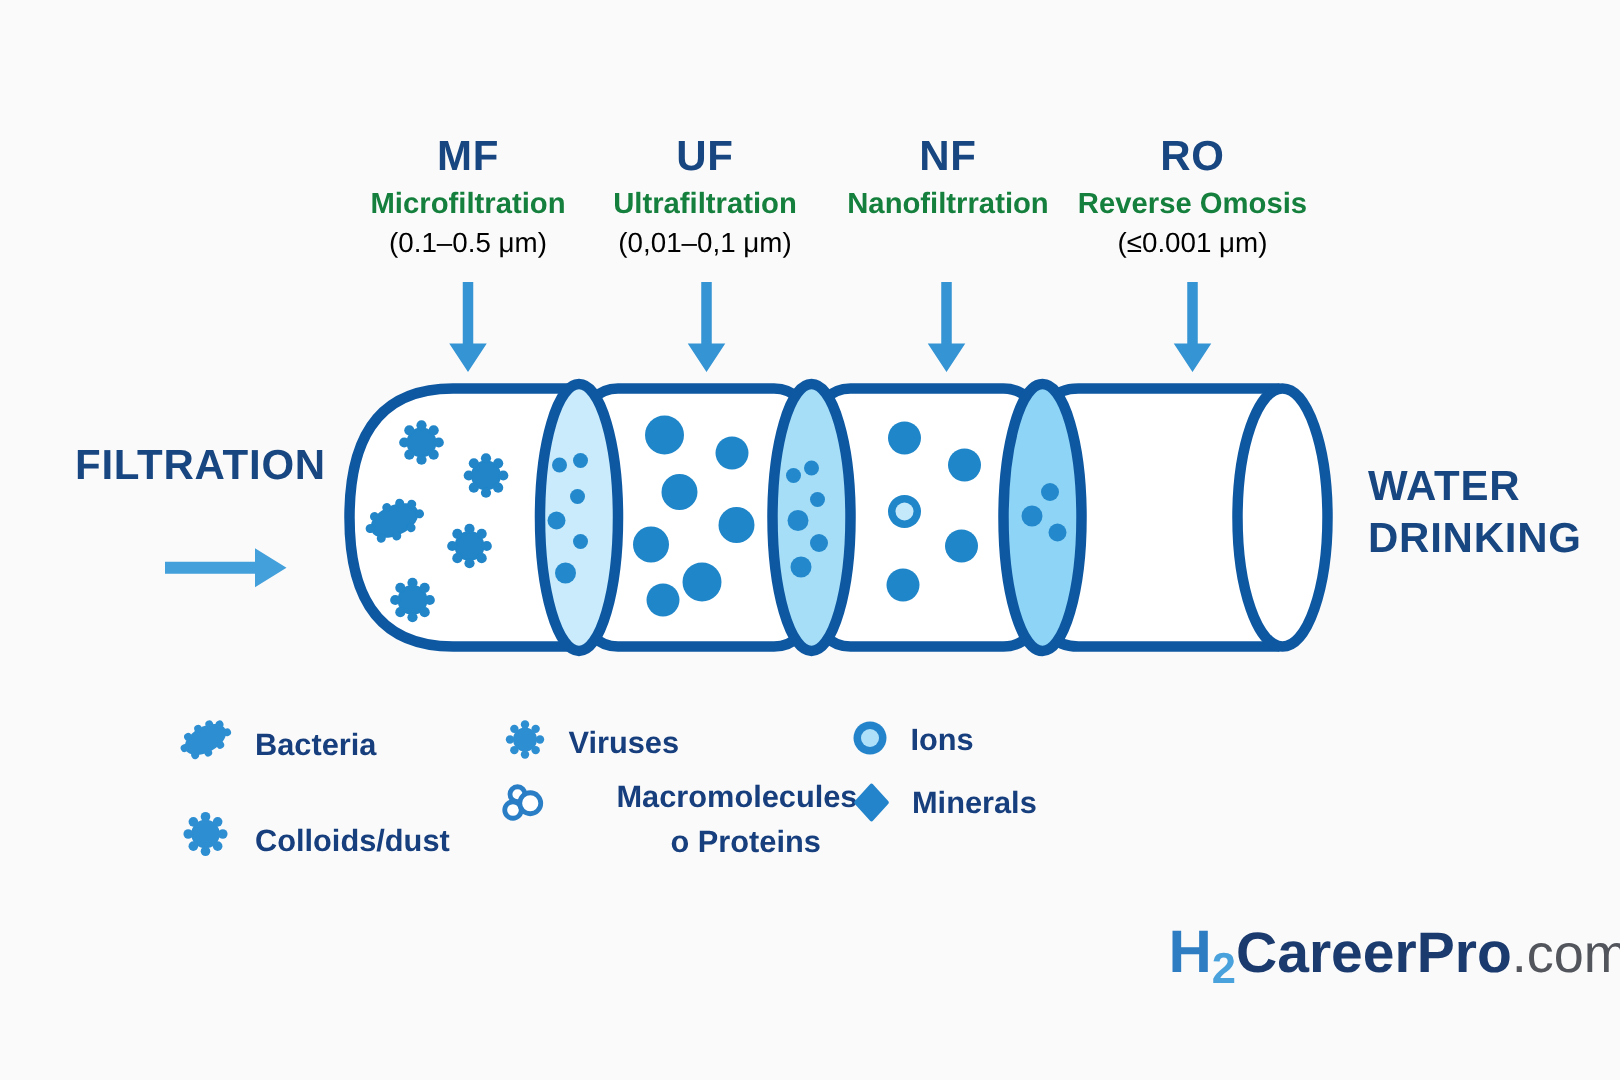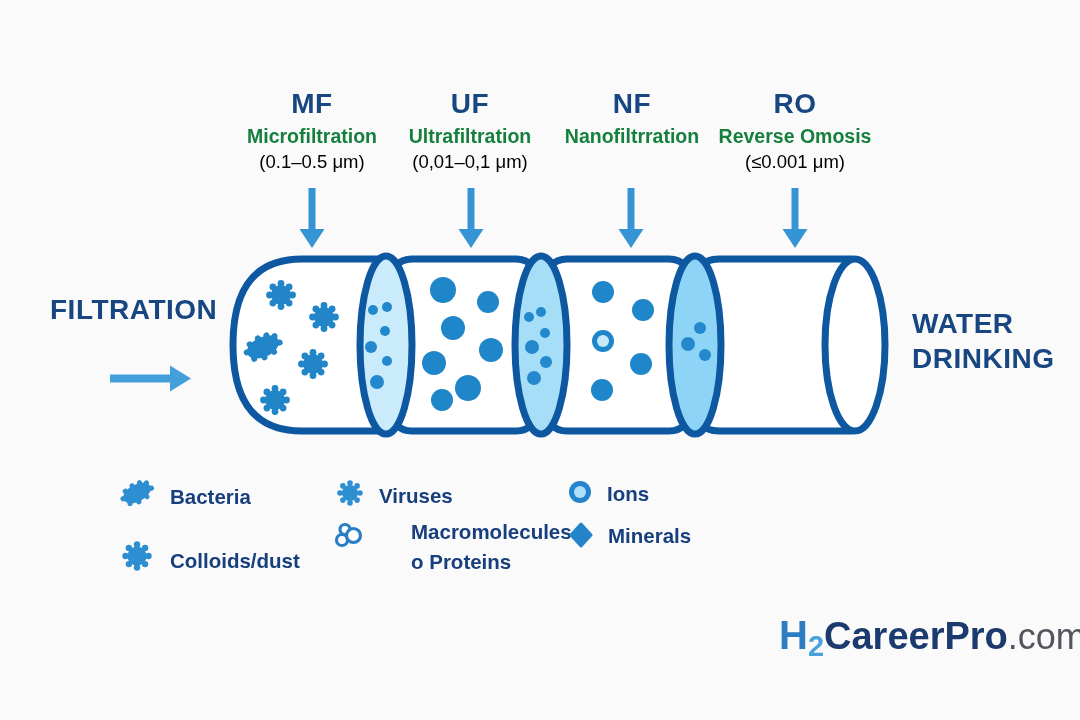--- a/index.html
+++ b/index.html
@@ -25,21 +25,21 @@
     line-height:1.26;letter-spacing:.5px;}
   #membrane-label{left:50px;top:292px;}
   #drinking-label{left:912px;top:306px;}
 
   
   .legend-item{position:absolute;display:flex;align-items:flex-end;gap:13px;
     color:#173f7e;font-size:20.5px;font-weight:bold;}
   .legend-item .licon{flex:0 0 auto;display:block;}
   .legend-item.two-line{align-items:flex-start;gap:47px;}
   .legend-item.two-line .licon{margin-top:2px;}
-  .legend-text2{display:block;margin-top:6px;}
+  .legend-text2{display:block;margin-top:6px;margin-left:36px;}
   #legend-bacteria{left:117px;top:477px;}
   #legend-colloids{left:117px;top:539px;}
   #legend-viruses{left:334px;top:478px;}
   #legend-macro{left:334px;top:520px;}
   #legend-ions{left:566px;top:478px;}
   #legend-minerals{left:567px;top:522px;}
 
   
   .logo{position:absolute;left:779px;top:613px;white-space:nowrap;}
   .logo .lg-h{font-size:40px;font-weight:bold;color:#2e7dc3;}

